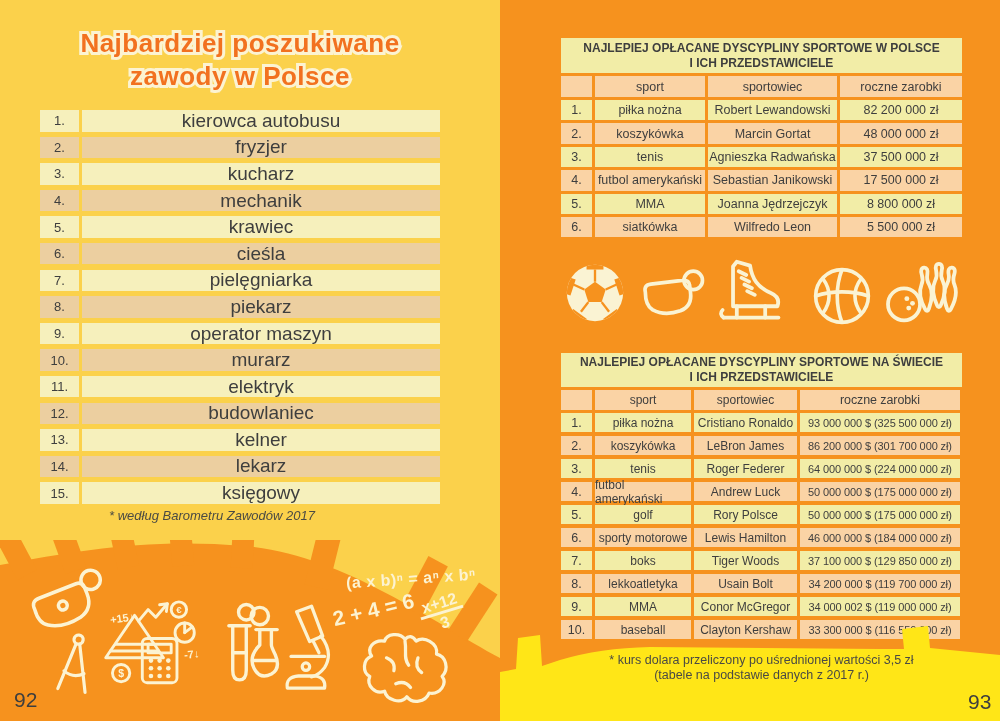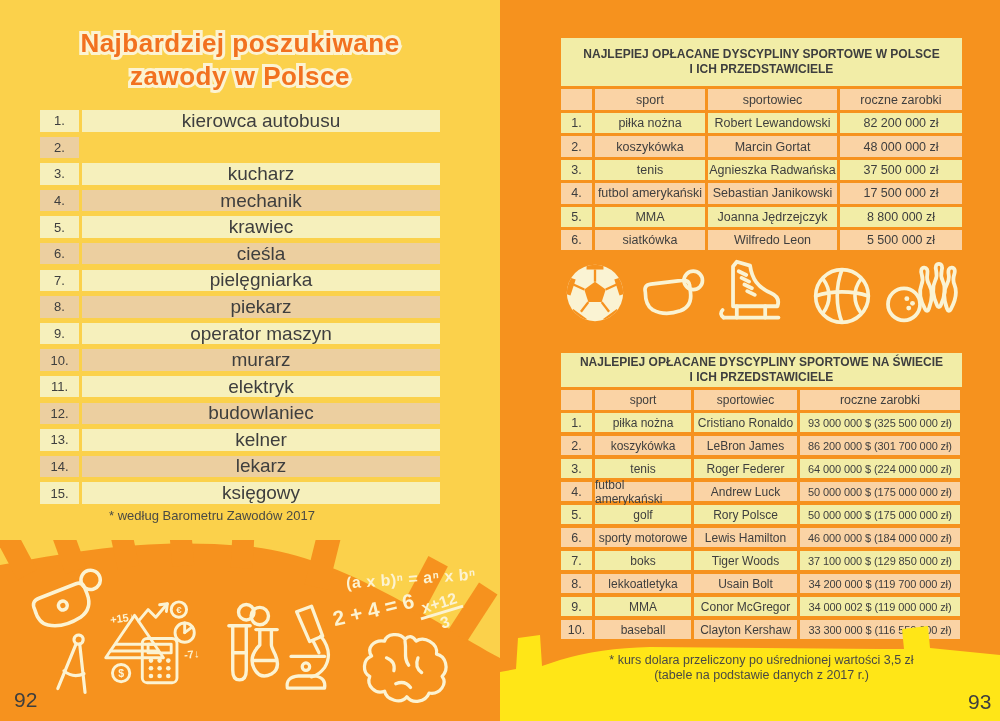--- a/index.html
+++ b/index.html
@@ -10,42 +10,42 @@
   #page-left{position:absolute;left:0;top:0;width:500px;height:721px;background:#FBD14B;}
   .ltitle{position:absolute;left:0;width:480px;text-align:center;font-weight:800;font-size:26px;color:#F2711F;letter-spacing:.5px;}
   .ltitle .stroke{position:absolute;left:0;right:0;top:0;-webkit-text-stroke:6px #FCF3D2;color:#FCF3D2;}
   .ltitle .fill{position:relative;}
   #jobs{position:absolute;left:40px;top:110px;width:400px;}
   .jrow{display:flex;height:21.5px;margin-bottom:5.1px;}
   .jrow .num{width:39px;margin-right:3px;display:flex;align-items:center;justify-content:center;font-size:13px;color:#3E3E3E;}
   .jrow .name{width:358px;display:flex;align-items:center;justify-content:center;font-size:19px;color:#3E3E3E;}
   .jrow:nth-child(odd) .num,.jrow:nth-child(odd) .name{background:#F6F0BC;}
   .jrow:nth-child(even) .num,.jrow:nth-child(even) .name{background:#ECCFA0;}
-  #lfoot{position:absolute;left:0;top:508px;width:424px;text-align:center;font-size:13px;color:#4A4A44;}
+  #lfoot{position:absolute;left:0;top:508px;width:424px;text-align:center;font-size:13px;color:#4A4A44;font-style:italic;}
   #band-svg{position:absolute;left:0;top:540px;}
   .doodle{position:absolute;}
   .doodle svg{display:block;}
   .formula{position:absolute;color:#FCF3D2;font-weight:700;}
   .frac{position:absolute;color:#FCF3D2;font-weight:700;text-align:center;font-size:16px;line-height:17px;}
   .frac .top{border-bottom:3px solid #FCF3D2;padding:0 4px;}
   .pageno{position:absolute;font-size:21px;font-weight:500;color:#3E3E3E;text-align:right;}
 
   
   #page-right{position:absolute;left:500px;top:0;width:500px;height:721px;background:#F6921E;}
   .rtable{position:absolute;width:401px;}
   .ttitle{background:#F2EDA7;color:#3E3E3E;font-weight:700;font-size:12px;text-align:center;display:flex;flex-direction:column;justify-content:center;line-height:15px;margin-bottom:3px;}
   .trow{display:flex;margin-bottom:3px;}
   .trow>div{display:flex;align-items:center;justify-content:center;font-size:12.5px;color:#3E3E3E;margin-right:3px;}
   .trow>div:last-child{margin-right:0;text-align:right;}
   .trow.hdr>div{background:#FAD3A5;}
   .tbody .trow:nth-child(odd)>div{background:#F2EDA7;}
   .tbody .trow:nth-child(even)>div{background:#FAD3A5;}
   
   #tbl-pl .c0{width:31px}#tbl-pl .c1{width:110px}#tbl-pl .c2{width:129px}#tbl-pl .c3{width:122px}
-  #tbl-pl .ttitle{height:48px;}
+  #tbl-pl .ttitle{height:35px;}
   #tbl-pl .trow{height:20.4px;}
   
   #tbl-w .c0{width:31px}#tbl-w .c1{width:96px}#tbl-w .c2{width:103px}#tbl-w .c3{width:160px;font-size:11px;letter-spacing:-.1px;}
   #tbl-w .ttitle{height:34px;}
   #tbl-w .trow{height:19px;margin-bottom:4px;}
   #tbl-w .trow.hdr{height:20px;margin-bottom:3px;}
   #tbl-w .c1,#tbl-w .c2{font-size:12px;}
   #icon-strip .sicon{position:absolute;}
   #rfoot{position:absolute;left:561px;top:653px;width:401px;text-align:center;font-size:12.5px;color:#4A4A44;line-height:15px;}
   #yellow-svg{position:absolute;left:500px;top:610px;}
@@ -66,20 +66,21 @@
       <span class="fill">zawody w Polsce</span>
     </div>
 
     <div id="jobs">
       <div class="jrow">
           <div class="num">1.</div>
           <div class="name">kierowca autobusu</div>
         </div>
       <div class="jrow">
           <div class="num">2.</div>
+          <div class="name">fryzjer</div>
         </div>
       <div class="jrow">
           <div class="num">3.</div>
           <div class="name">kucharz</div>
         </div>
       <div class="jrow">
           <div class="num">4.</div>
           <div class="name">mechanik</div>
         </div>
       <div class="jrow">

